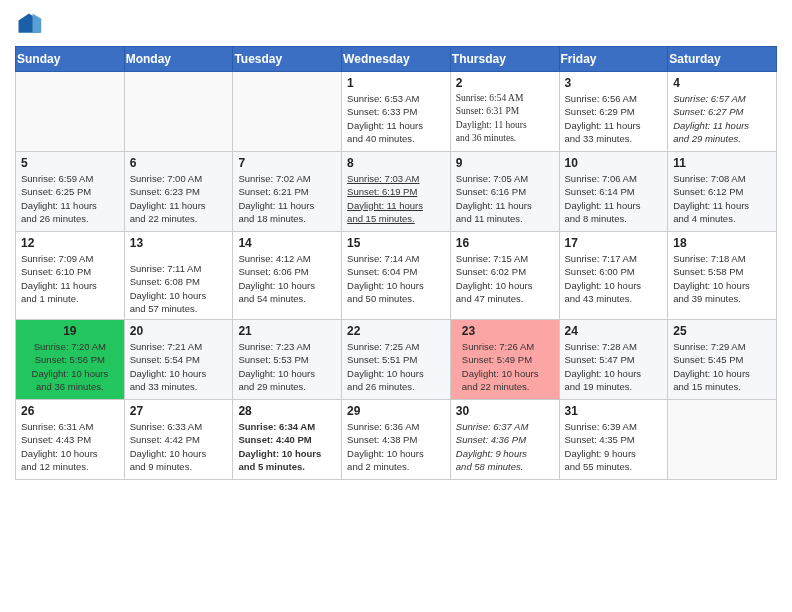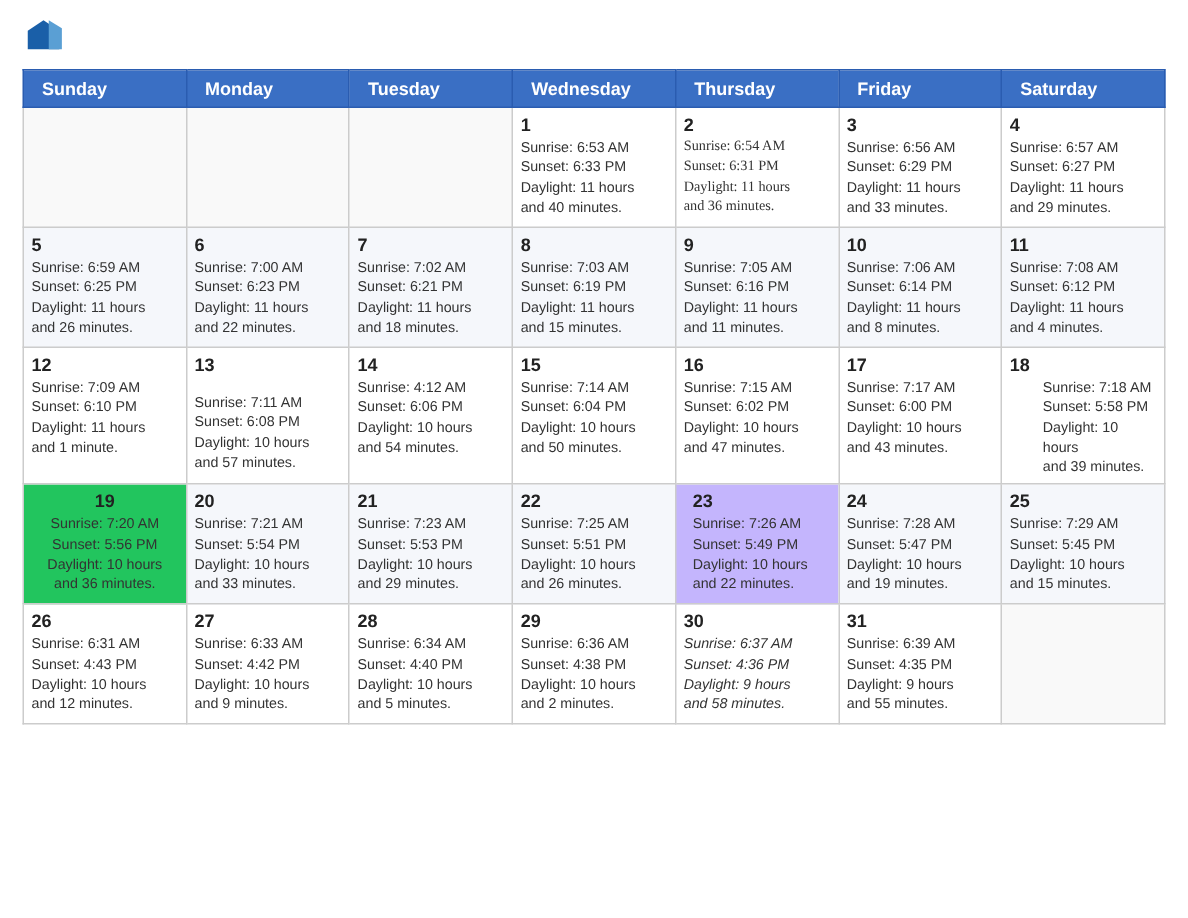--- a/index.html
+++ b/index.html
@@ -46,21 +46,21 @@
     .calendar {
       width: 100%;
       border-collapse: collapse;
       border: 1px solid #ccc;
     }
     .calendar th {
       background-color: #3a6fc4;
       color: #fff;
       font-size: 12px;
       font-weight: bold;
-      padding: 5px 12px;
+      padding: 5px 1px;
       text-align: left;
       border: 1px solid #2a5cb0;
     }
     .calendar td {
       vertical-align: top;
       padding: 4px 5px;
       border: 1px solid #ccc;
       font-size: 10px;
       color: #333;
       width: calc(100% / 7);
@@ -141,21 +141,21 @@
         </td>
         <td>
           <div class="day-number">3</div>
           <div class="day-detail" style="white-space: pre-line;">Sunrise: 6:56 AM
 Sunset: 6:29 PM
 Daylight: 11 hours
 and 33 minutes.</div>
         </td>
         <td>
           <div class="day-number">4</div>
-          <div class="day-detail" style="white-space: pre-line;">Sunrise: 6:57 AM
+          <div class="day-detail" style="white-space: pre-line; font-style: italic;">Sunrise: 6:57 AM
 Sunset: 6:27 PM
 Daylight: 11 hours
 and 29 minutes.</div>
         </td>
       </tr>
       <tr>
         <td style="background: rgb(245, 247, 251);">
           <div class="day-number">5</div>
           <div class="day-detail" style="white-space: pre-line;">Sunrise: 6:59 AM
 Sunset: 6:25 PM
@@ -171,21 +171,21 @@
         </td>
         <td style="background: rgb(245, 247, 251);">
           <div class="day-number">7</div>
           <div class="day-detail" style="white-space: pre-line;">Sunrise: 7:02 AM
 Sunset: 6:21 PM
 Daylight: 11 hours
 and 18 minutes.</div>
         </td>
         <td style="background: rgb(245, 247, 251);">
           <div class="day-number">8</div>
-          <div class="day-detail" style="white-space: pre-line;">Sunrise: 7:03 AM
+          <div class="day-detail" style="white-space: pre-line; text-decoration: underline;">Sunrise: 7:03 AM
 Sunset: 6:19 PM
 Daylight: 11 hours
 and 15 minutes.</div>
         </td>
         <td style="background: rgb(245, 247, 251);">
           <div class="day-number">9</div>
           <div class="day-detail" style="white-space: pre-line;">Sunrise: 7:05 AM
 Sunset: 6:16 PM
 Daylight: 11 hours
 and 11 minutes.</div>
@@ -243,21 +243,21 @@
         </td>
         <td>
           <div class="day-number">17</div>
           <div class="day-detail" style="white-space: pre-line;">Sunrise: 7:17 AM
 Sunset: 6:00 PM
 Daylight: 10 hours
 and 43 minutes.</div>
         </td>
         <td>
           <div class="day-number">18</div>
-          <div class="day-detail" style="white-space: pre-line; margin-left: 22px;">Sunrise: 7:18 AM
+          <div class="day-detail" style="white-space: pre-line;">Sunrise: 7:18 AM
 Sunset: 5:58 PM
 Daylight: 10 hours
 and 39 minutes.</div>
         </td>
       </tr>
       <tr>
         <td style="background: #22c55e; text-align: center;">
           <div class="day-number">19</div>
           <div class="day-detail" style="white-space: pre-line;">Sunrise: 7:20 AM
 Sunset: 5:56 PM
@@ -278,21 +278,21 @@
 Daylight: 10 hours
 and 29 minutes.</div>
         </td>
         <td style="background: rgb(245, 247, 251);">
           <div class="day-number">22</div>
           <div class="day-detail" style="white-space: pre-line;">Sunrise: 7:25 AM
 Sunset: 5:51 PM
 Daylight: 10 hours
 and 26 minutes.</div>
         </td>
-        <td style="background: #c4b5fd; padding-left: 11px;">
+        <td style="background: #fca5a5; padding-left: 11px;">
           <div class="day-number">23</div>
           <div class="day-detail" style="white-space: pre-line;">Sunrise: 7:26 AM
 Sunset: 5:49 PM
 Daylight: 10 hours
 and 22 minutes.</div>
         </td>
         <td style="background: rgb(245, 247, 251);">
           <div class="day-number">24</div>
           <div class="day-detail" style="white-space: pre-line;">Sunrise: 7:28 AM
 Sunset: 5:47 PM
@@ -317,21 +317,21 @@
         </td>
         <td>
           <div class="day-number">27</div>
           <div class="day-detail" style="white-space: pre-line;">Sunrise: 6:33 AM
 Sunset: 4:42 PM
 Daylight: 10 hours
 and 9 minutes.</div>
         </td>
         <td>
           <div class="day-number">28</div>
-          <div class="day-detail" style="white-space: pre-line;">Sunrise: 6:34 AM
+          <div class="day-detail" style="white-space: pre-line; font-weight: bold;">Sunrise: 6:34 AM
 Sunset: 4:40 PM
 Daylight: 10 hours
 and 5 minutes.</div>
         </td>
         <td>
           <div class="day-number">29</div>
           <div class="day-detail" style="white-space: pre-line;">Sunrise: 6:36 AM
 Sunset: 4:38 PM
 Daylight: 10 hours
 and 2 minutes.</div>

